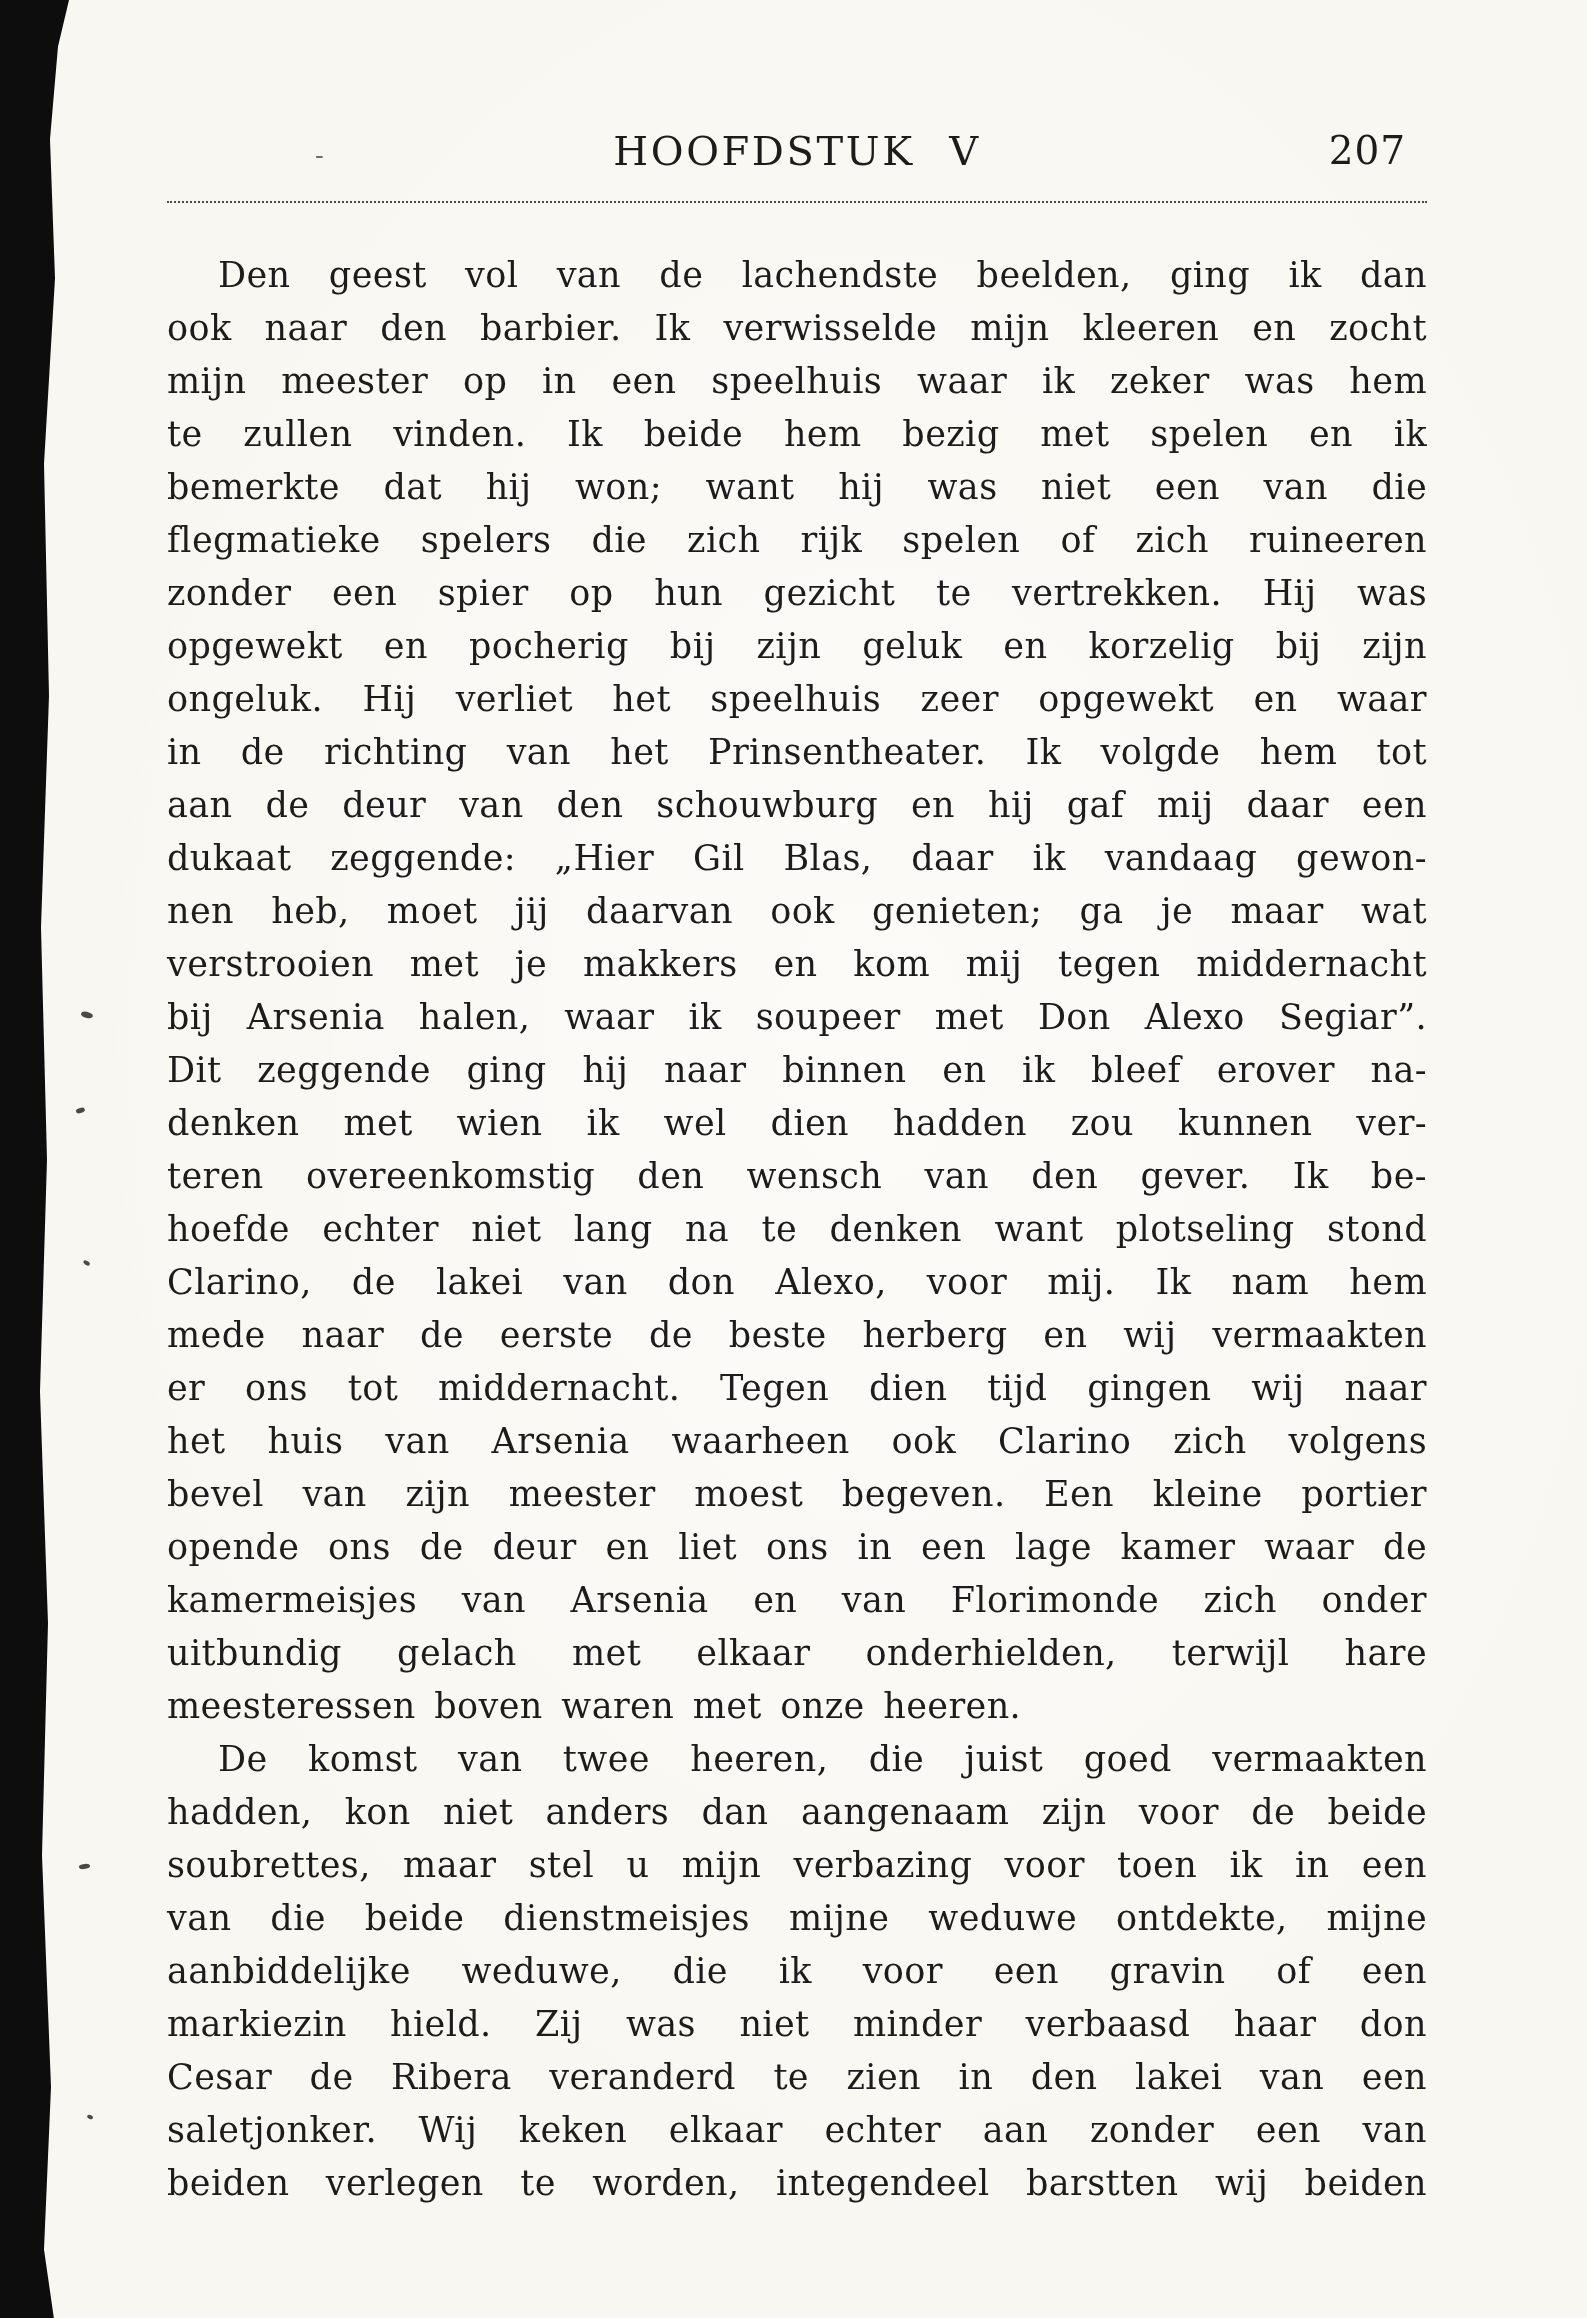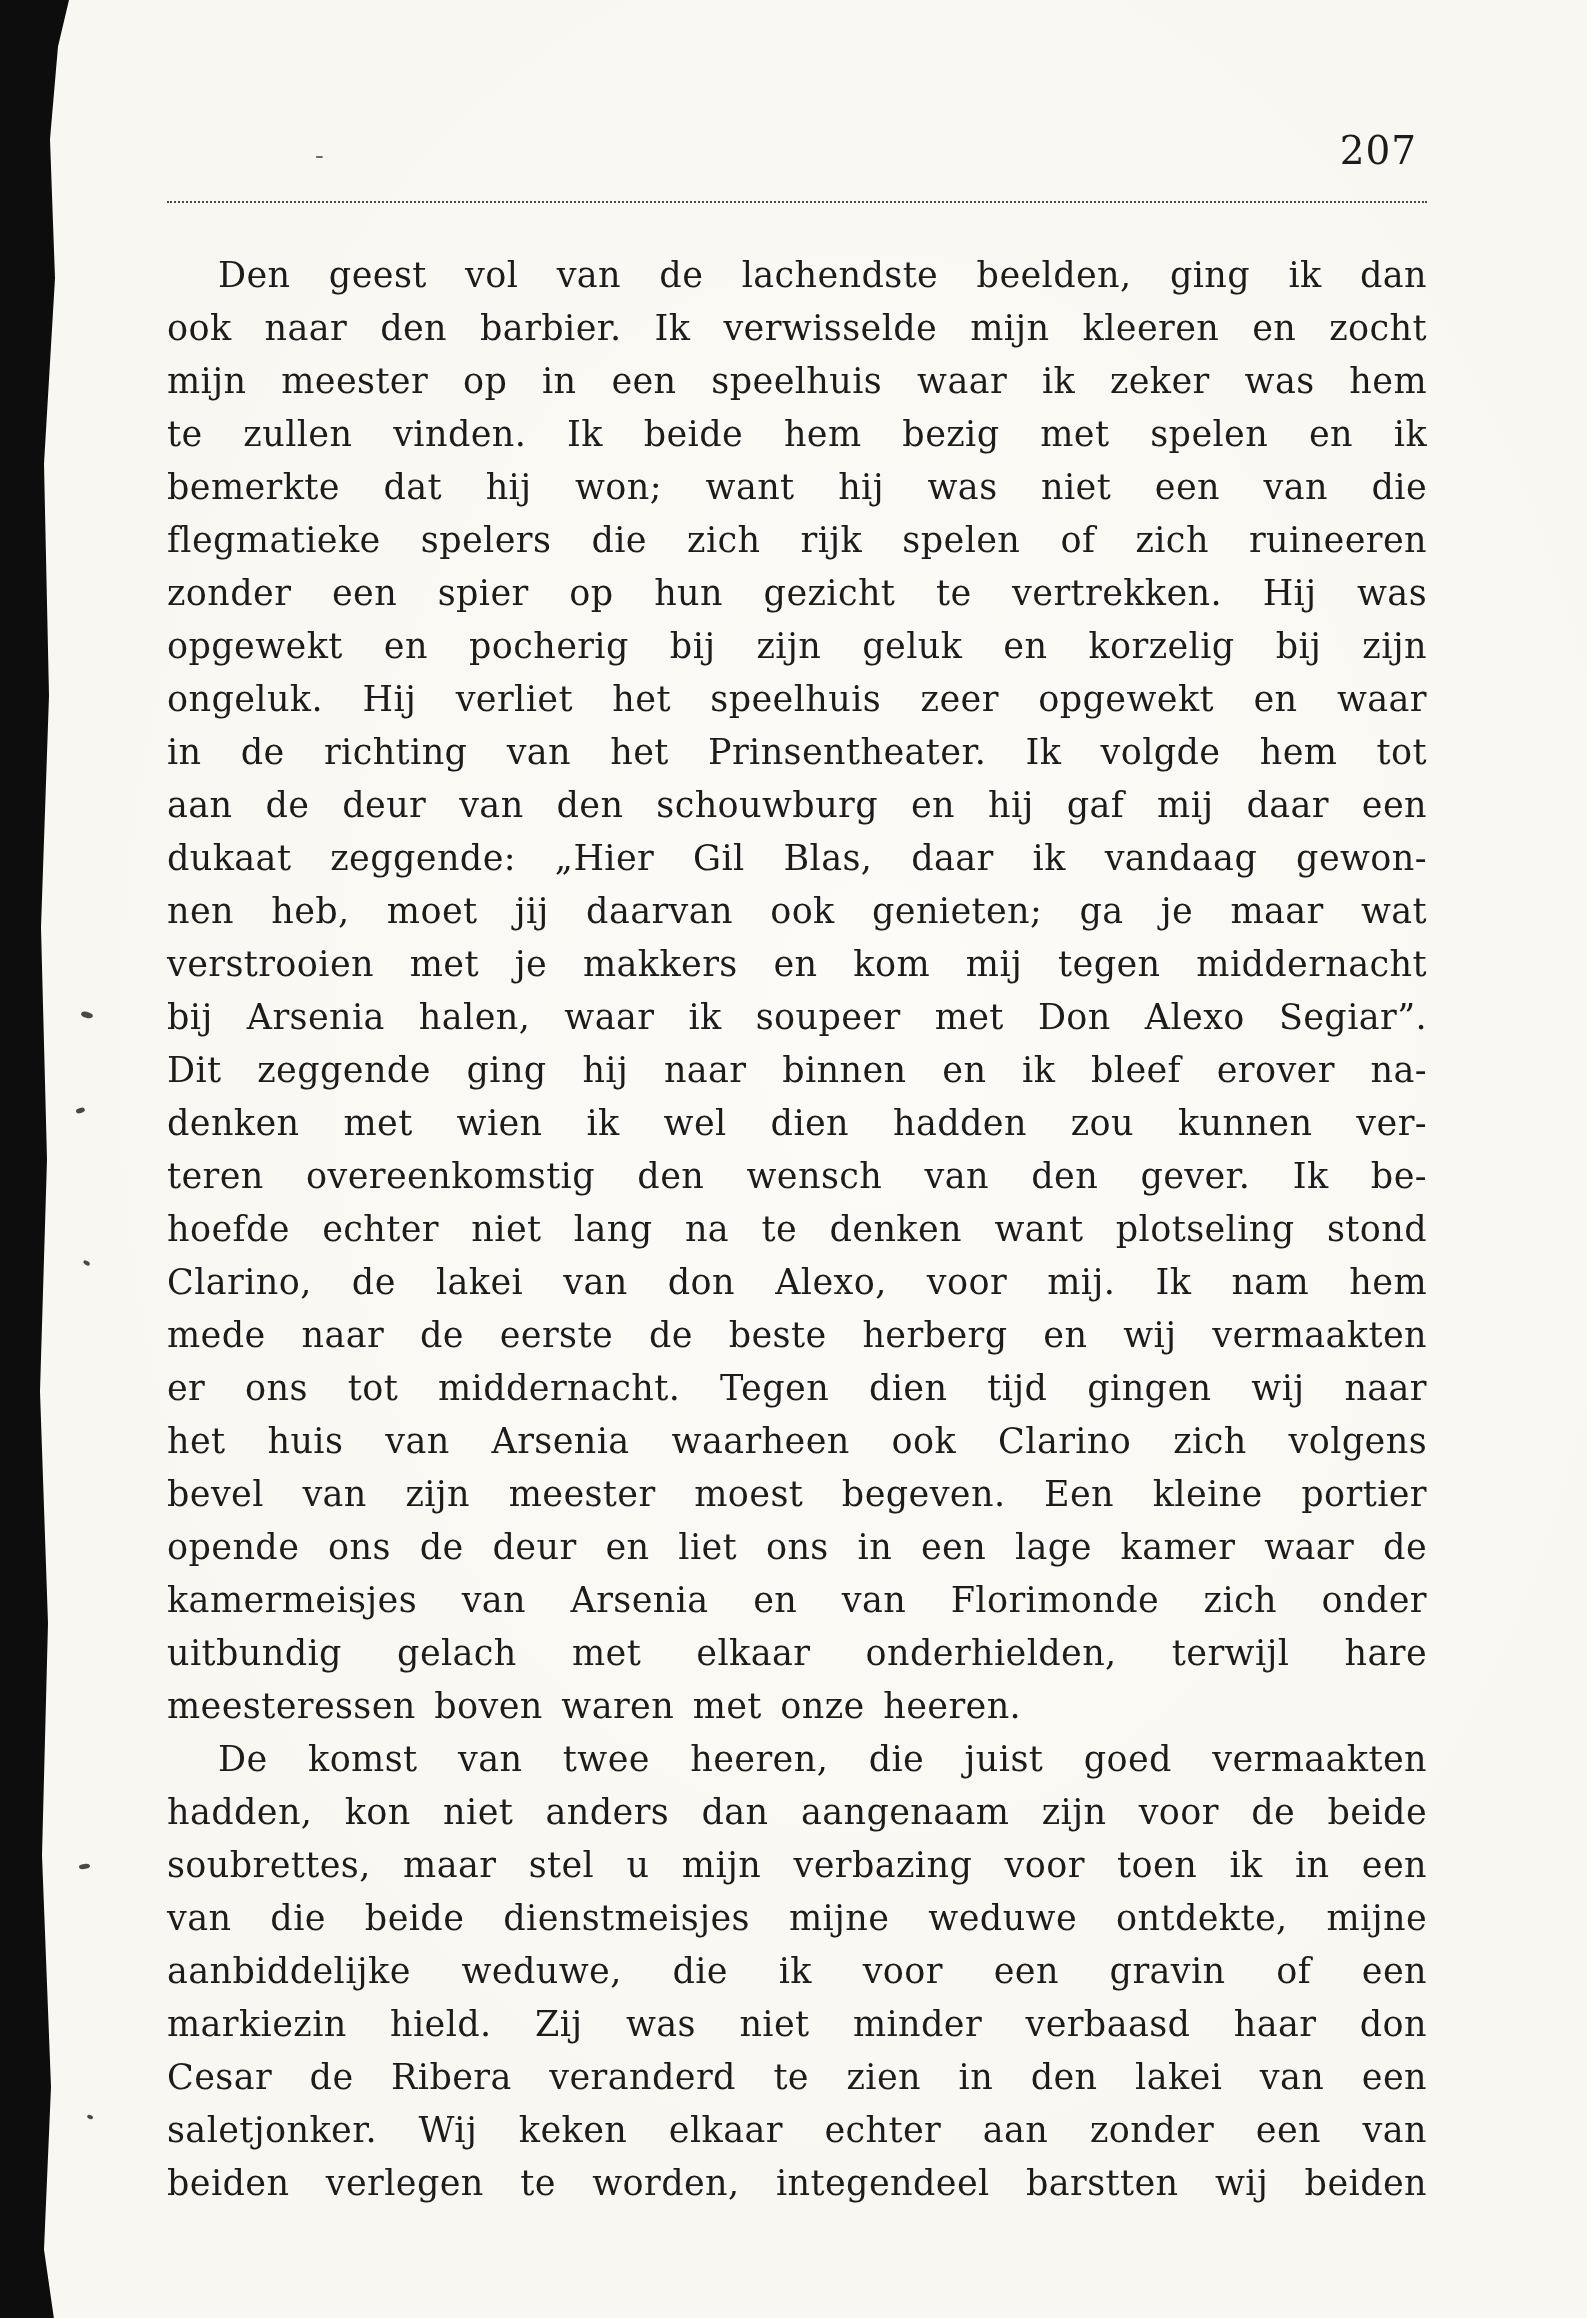--- a/index.html
+++ b/index.html
@@ -65,21 +65,21 @@
   }
   .title{
     text-align:center;
     font-size:40px;
     letter-spacing:2.6px;
     word-spacing:19.3px;
     color:var(--ink);
   }
   .pagenum{
     position:absolute;
-    right:10px;top:0;
+    right:21px;top:0;
     font-size:39px;
     letter-spacing:0.9px;
   }
   .rule{
     margin-top:19.3px;
     height:0;
     border-top:2.6px dotted var(--rule);
   }
   .body{
     margin-top:46px;
@@ -105,20 +105,21 @@
   <div class="speck s1"></div>
   <div class="speck s2"></div>
   <div class="speck s3"></div>
   <div class="speck s4"></div>
   <div class="speck s5"></div>
 
   <div class="content">
 
     <div class="header">
       <span class="stray">-</span>
+      <div class="title">HOOFDSTUK V</div>
       <div class="pagenum">207</div>
     </div>
 
     <div class="rule"></div>
 
     <div class="body">
         <div class="paragraph">
           <div class="line indent">Den geest vol van de lachendste beelden, ging ik dan</div>
           <div class="line">ook naar den barbier. Ik verwisselde mijn kleeren en zocht</div>
           <div class="line">mijn meester op in een speelhuis waar ik zeker was hem</div>

